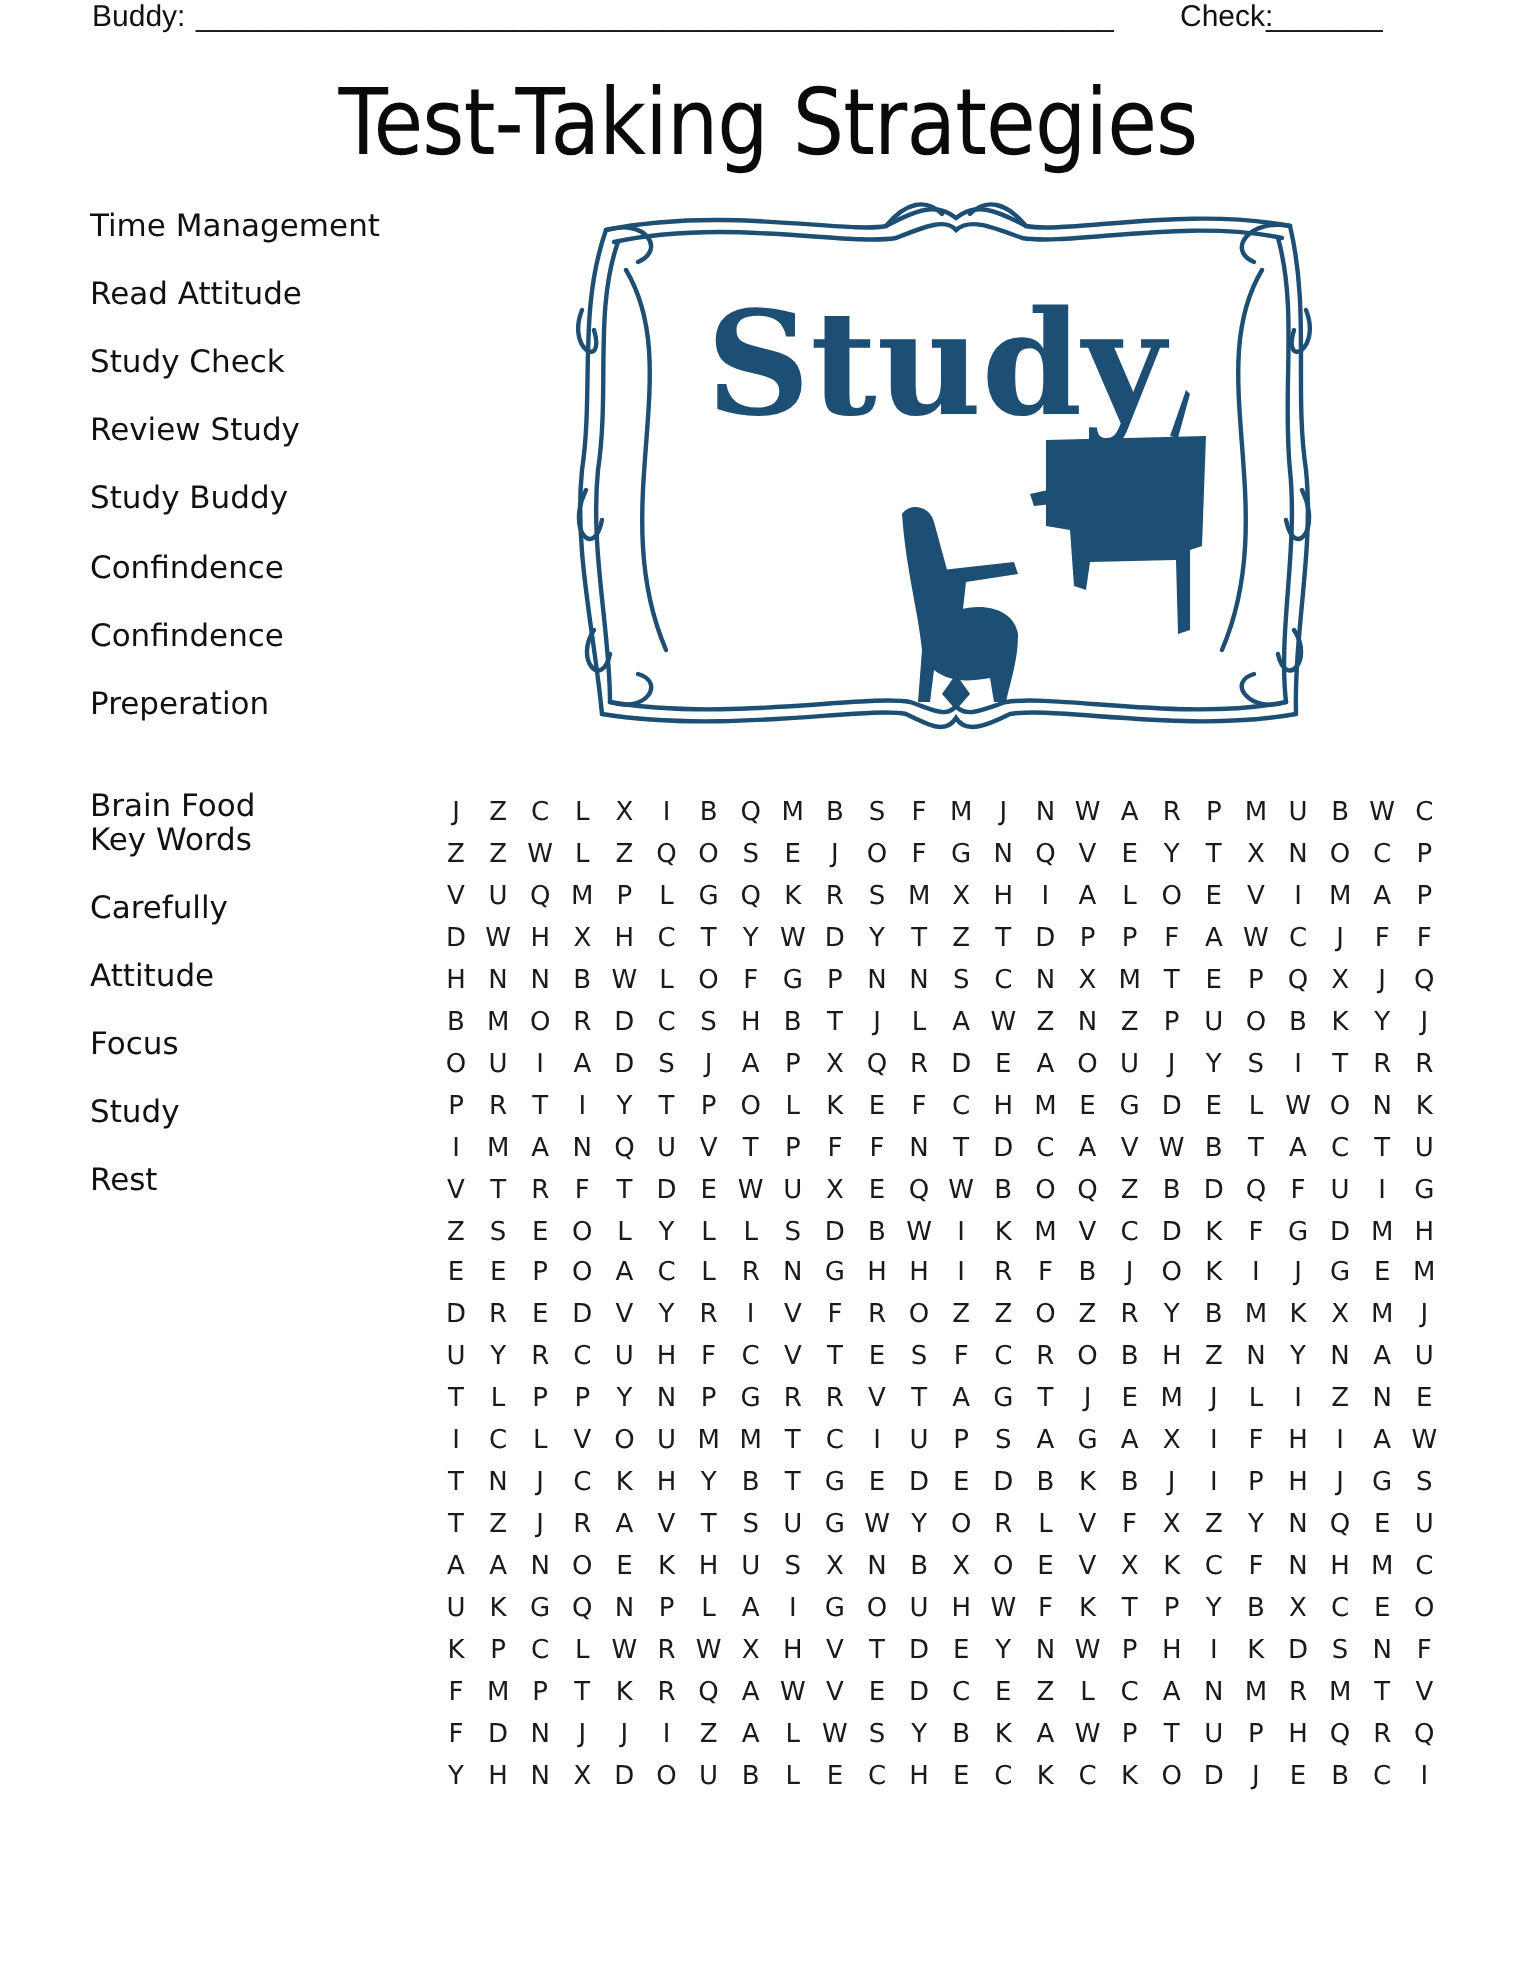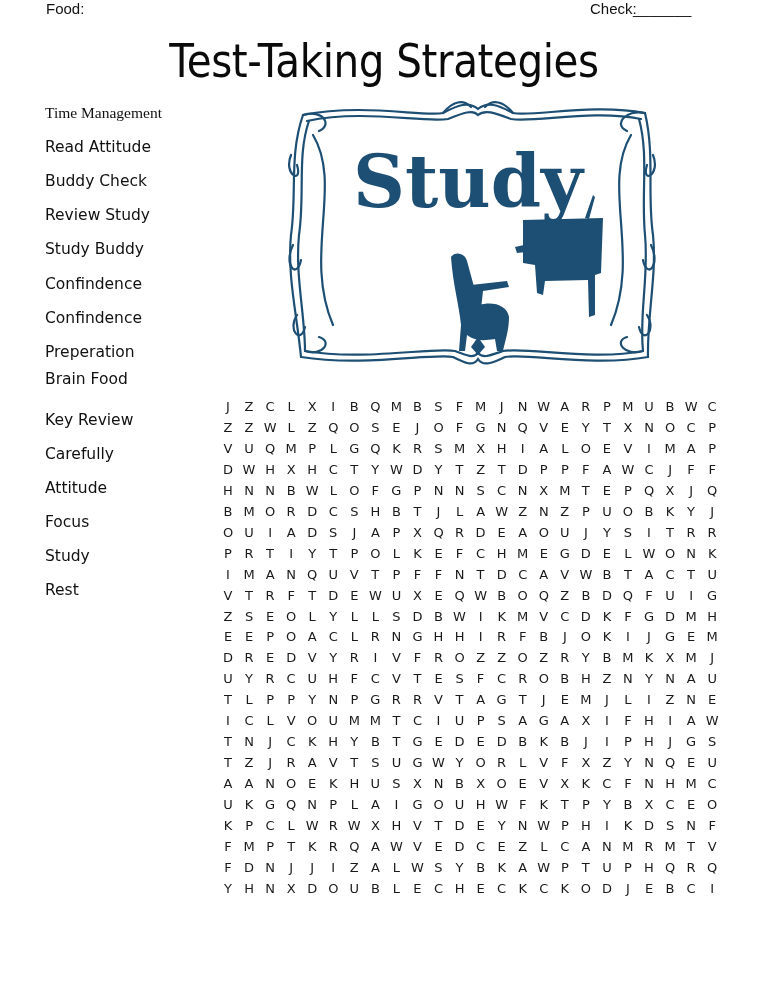--- a/index.html
+++ b/index.html
@@ -13,38 +13,39 @@
   .word-list { position: absolute; left: 45px; top: 104px; width: 180px; }
   .word { position: absolute; left: 0; font-size: 15.5px; color: #111; white-space: nowrap; font-family: "DejaVu Sans", sans-serif; }
   .art { position: absolute; left: 283px; top: 95px; width: 375px; height: 280px; }
   .grid { position: absolute; left: 218px; top: 397px; }
   .cell { position: absolute; width: 20px; height: 20px; text-align: center; font-size: 13px; line-height: 20px; color: #1a1a1a; font-family: "DejaVu Sans", sans-serif; }
 </style>
 </head>
 <body>
 
 <div class="header-line">
-  <span class="name-label">Food:</span>
+  <span class="name-label">Buddy:</span>
+  <span class="name-line">_______________________________________________________</span>
   <span class="date-label">Check:</span>
   <span class="date-line">_______</span>
 </div>
 
 <div class="title">Test-Taking Strategies</div>
 
 <div class="word-list" id="word-list">
-    <div class="word" style="top: 0px; font-family: Liberation Serif, serif;">Time Management</div>
+    <div class="word" style="top: 0px;">Time Management</div>
     <div class="word" style="top: 34.1px;">Read Attitude</div>
-    <div class="word" style="top: 68.2px;">Buddy Check</div>
+    <div class="word" style="top: 68.2px;">Study Check</div>
     <div class="word" style="top: 102.3px;">Review Study</div>
     <div class="word" style="top: 136.4px;">Study Buddy</div>
     <div class="word" style="top: 170.5px;">Confindence</div>
     <div class="word" style="top: 204.6px;">Confindence</div>
     <div class="word" style="top: 238.7px;">Preperation</div>
-    <div class="word" style="top: 266px;">Brain Food</div>
-    <div class="word" style="top: 306.9px;">Key Review</div>
+    <div class="word" style="top: 290px;">Brain Food</div>
+    <div class="word" style="top: 306.9px;">Key Words</div>
     <div class="word" style="top: 341px;">Carefully</div>
     <div class="word" style="top: 375.1px;">Attitude</div>
     <div class="word" style="top: 409.2px;">Focus</div>
     <div class="word" style="top: 443.3px;">Study</div>
     <div class="word" style="top: 477.4px;">Rest</div>
   </div>
 
 <div class="art">
   <svg width="375" height="280" viewBox="0 0 375 280" xmlns="http://www.w3.org/2000/svg">
     <g fill="none" stroke="#1d4e73" stroke-width="2.2" stroke-linecap="round">

